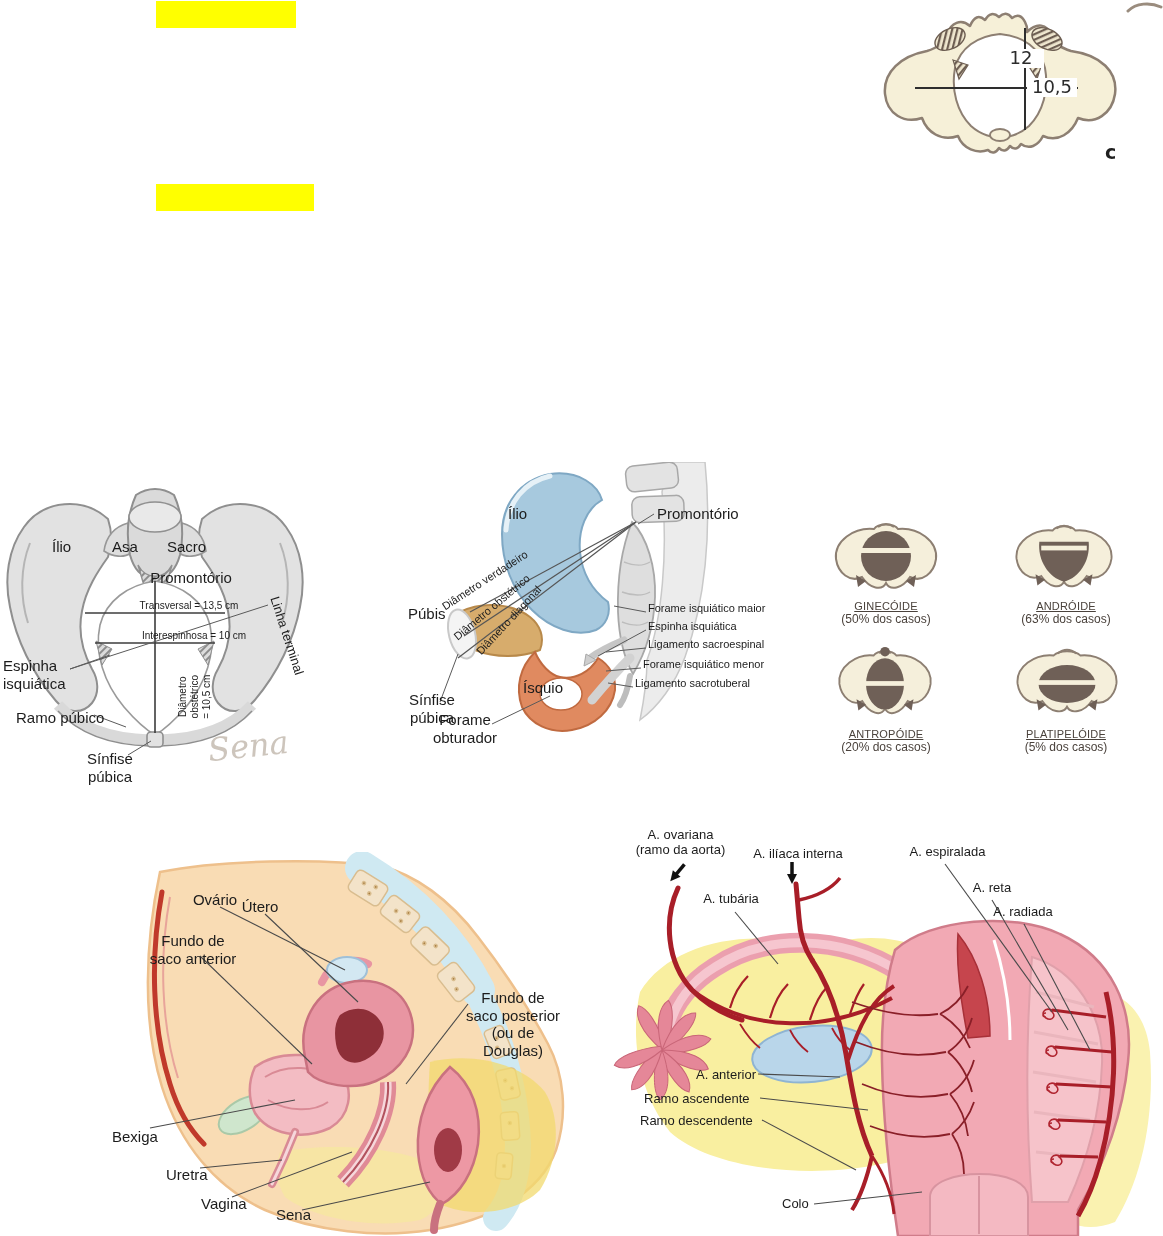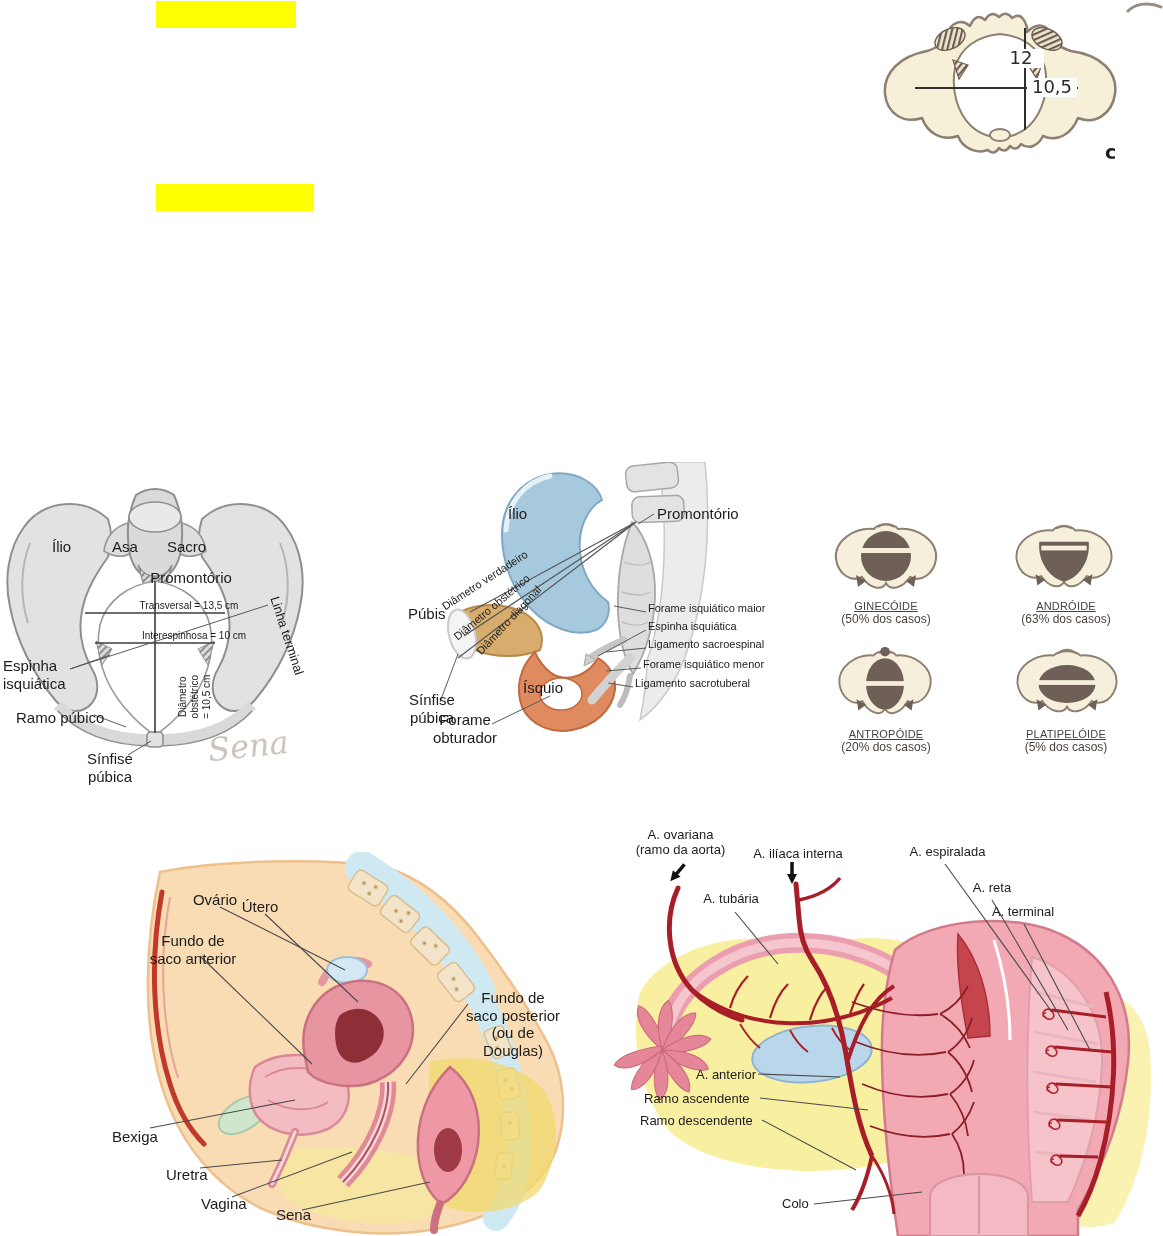--- a/index.html
+++ b/index.html
@@ -434,21 +434,21 @@
         <line x1="160" y1="276" x2="268" y2="288"></line>
         <line x1="162" y1="298" x2="256" y2="348"></line>
         <line x1="214" y1="382" x2="322" y2="370"></line>
       </g>
     </svg>
     <div class="lbl c s13" style="left:18px;top:5px;width:125px">A. ovariana
 (ramo da aorta)</div>
     <div class="lbl c s13" style="left:148px;top:24px;width:100px">A. ilíaca interna</div>
     <div class="lbl c s13" style="left:305px;top:22px;width:85px">A. espiralada</div>
     <div class="lbl c s13" style="left:368px;top:58px;width:48px">A. reta</div>
-    <div class="lbl c s13" style="left:390px;top:82px;width:66px">A. terminal</div>
+    <div class="lbl c s13" style="left:390px;top:82px;width:66px">A. radiada</div>
     <div class="lbl c s13" style="left:100px;top:69px;width:62px">A. tubária</div>
     <div class="lbl s13" style="left:96px;top:245px">A. anterior</div>
     <div class="lbl s13" style="left:44px;top:269px">Ramo ascendente</div>
     <div class="lbl s13" style="left:40px;top:291px">Ramo descendente</div>
     <div class="lbl s13" style="left:182px;top:374px">Colo</div>
   </div>
 
 </div>
 
 </body></html>

